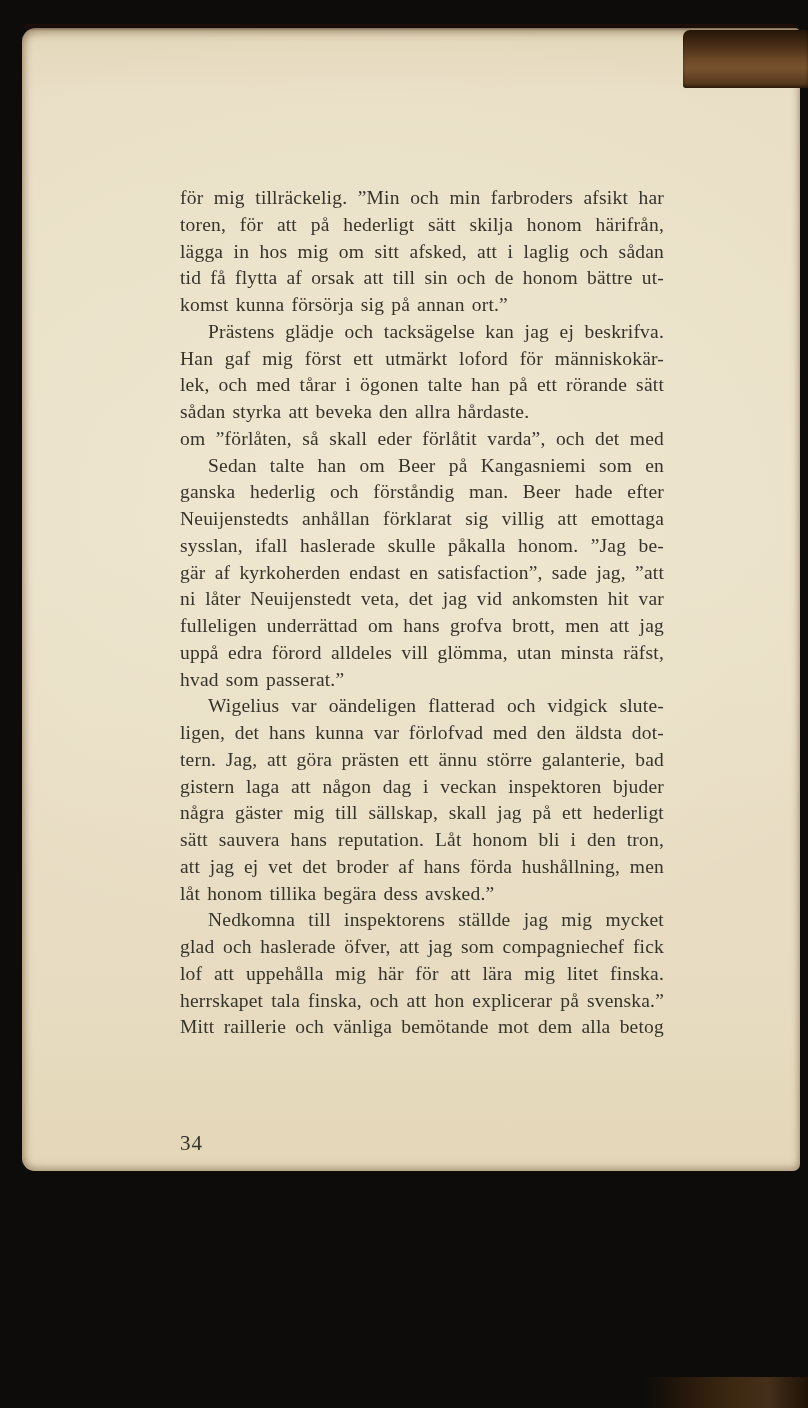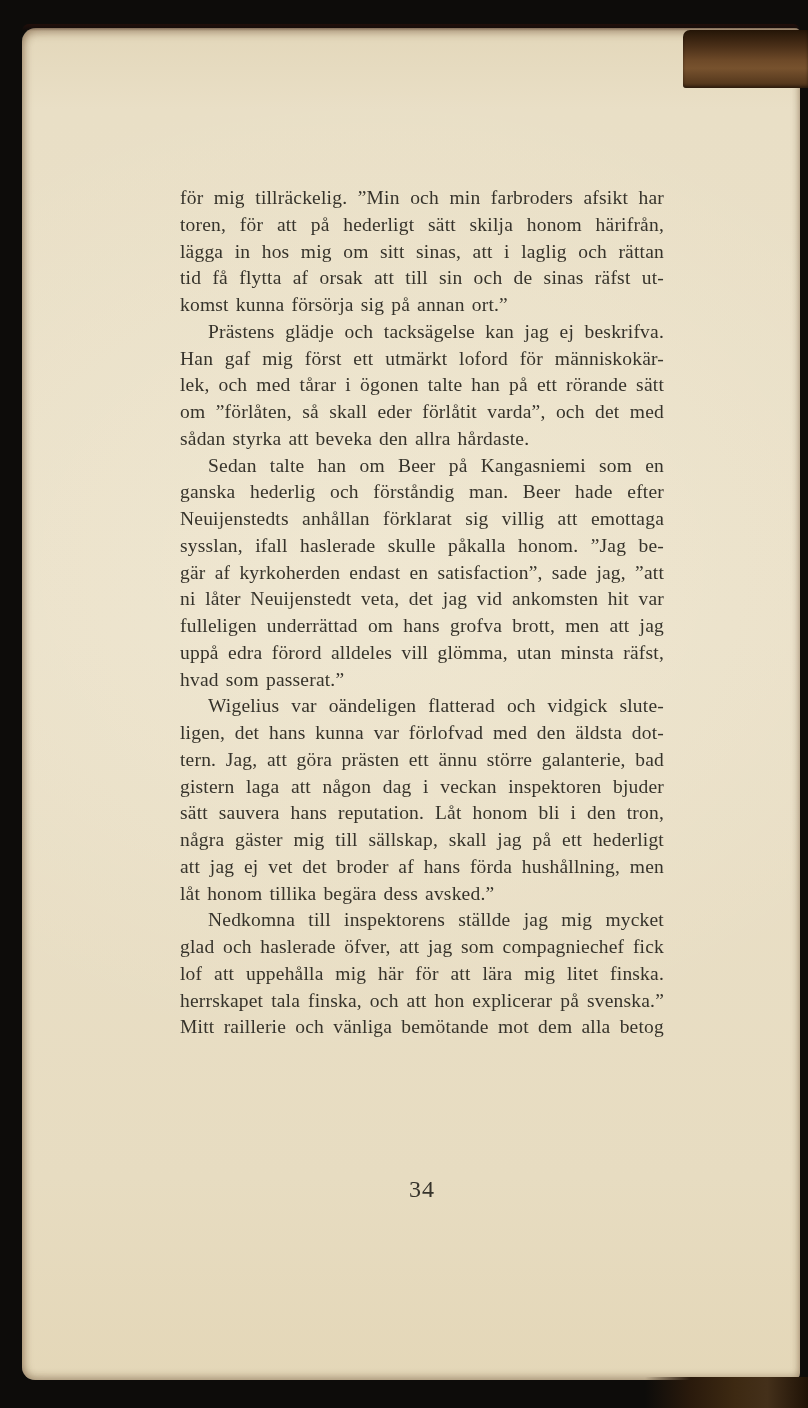--- a/index.html
+++ b/index.html
@@ -2,21 +2,21 @@
 <html><head>
 <meta charset="utf-8">
 <style>
   html,body{margin:0;padding:0;background:#050505;}
   .canvas{
     position:relative;width:808px;height:1408px;overflow:hidden;
     background:#0d0c0a;
     font-family:"Liberation Serif","DejaVu Serif",serif;
   }
   .paper{
-    position:absolute;left:22px;top:28px;width:778px;height:1352px;
+    position:absolute;left:22px;top:28px;width:778px;height:1143px;
     background:
       radial-gradient(ellipse 900px 700px at 45% 40%, rgba(255,252,238,.25), rgba(0,0,0,0) 70%),
       linear-gradient(180deg,#e3d7ba 0%, #e9dfc6 6%, #eae0c8 45%, #e7dcc1 85%, #e4d7b8 100%);
     border-radius:14px 5px 7px 13px;
     box-shadow: inset 0 5px 9px rgba(95,60,35,.38), inset 4px 0 8px rgba(120,95,60,.18), inset 0 -4px 7px rgba(90,65,40,.28);
     z-index:1;
   }
   .cover-top{
     position:absolute;left:683px;top:30px;width:125px;height:58px;z-index:3;
     background:linear-gradient(180deg,#241507 0%, #4a2f18 28%, #6d4928 52%, #77522e 66%, #4c3118 100%);
@@ -35,65 +35,65 @@
   .text-block{
     position:absolute;left:158px;top:157px;width:484px;
     color:#36332b;font-size:19.5px;line-height:26.75px;
     letter-spacing:.2px;
   }
   .para{margin:0;}
   .line{text-align:justify;text-align-last:justify;}
   .line.indent{text-indent:28px;}
   .line.last-left{text-align-last:left;word-spacing:2px;}
   .page-number{
-    position:absolute;left:158px;top:1148px;width:484px;
-    text-align:center;font-size:24px;color:#36332b;letter-spacing:1px;
+    position:absolute;left:158px;top:1103px;width:484px;
+    font-size:21px;color:#36332b;letter-spacing:1px;
   }
 </style>
 </head>
 <body>
 
 <div class="canvas">
   <div class="top-edge-shade"></div>
   <div class="cover-top"></div>
   <div class="cover-bottom"></div>
   <div class="paper">
     <div class="text-block" id="text-block">
         <div class="para">
           <div class="line">för mig tillräckelig. ”Min och min farbroders afsikt har</div>
           <div class="line">toren, för att på hederligt sätt skilja honom härifrån,</div>
-          <div class="line">lägga in hos mig om sitt sinas, att i laglig och rättan</div>
-          <div class="line">tid få flytta af orsak att till sin och de sinas räfst ut-</div>
+          <div class="line">lägga in hos mig om sitt afsked, att i laglig och sådan</div>
+          <div class="line">tid få flytta af orsak att till sin och de honom bättre ut-</div>
           <div class="line last-left">komst kunna försörja sig på annan ort.”</div>
         </div>
         <div class="para">
           <div class="line indent">Prästens glädje och tacksägelse kan jag ej beskrifva.</div>
           <div class="line">Han gaf mig först ett utmärkt loford för människokär-</div>
           <div class="line">lek, och med tårar i ögonen talte han på ett rörande sätt</div>
+          <div class="line last-left">sådan styrka att beveka den allra hårdaste.</div>
           <div class="line">om ”förlåten, så skall eder förlåtit varda”, och det med</div>
-          <div class="line last-left">sådan styrka att beveka den allra hårdaste.</div>
         </div>
         <div class="para">
           <div class="line indent">Sedan talte han om Beer på Kangasniemi som en</div>
           <div class="line">ganska hederlig och förståndig man.  Beer hade efter</div>
           <div class="line">Neuijenstedts anhållan förklarat sig villig att emottaga</div>
           <div class="line">sysslan, ifall haslerade skulle påkalla honom.  ”Jag be-</div>
           <div class="line">gär af kyrkoherden endast en satisfaction”, sade jag, ”att</div>
           <div class="line">ni låter Neuijenstedt veta, det jag vid ankomsten hit var</div>
           <div class="line">fulleligen underrättad om hans grofva brott, men att jag</div>
           <div class="line">uppå edra förord alldeles vill glömma, utan minsta räfst,</div>
           <div class="line last-left">hvad som passerat.”</div>
         </div>
         <div class="para">
           <div class="line indent">Wigelius var oändeligen flatterad och vidgick slute-</div>
           <div class="line">ligen, det hans kunna var förlofvad med den äldsta dot-</div>
           <div class="line">tern.  Jag, att göra prästen ett ännu större galanterie, bad</div>
           <div class="line">gistern laga att någon dag i veckan inspektoren bjuder</div>
+          <div class="line">några gäster mig till sällskap, skall jag på ett hederligt</div>
           <div class="line">sätt sauvera hans reputation.  Låt honom bli i den tron,</div>
-          <div class="line">några gäster mig till sällskap, skall jag på ett hederligt</div>
           <div class="line">att jag ej vet det broder af hans förda hushållning, men</div>
           <div class="line last-left">låt honom tillika begära dess avsked.”</div>
         </div>
         <div class="para">
           <div class="line indent">Nedkomna till inspektorens ställde jag mig mycket</div>
           <div class="line">glad och haslerade öfver, att jag som compagniechef fick</div>
           <div class="line">lof att uppehålla mig här för att lära mig litet finska.</div>
           <div class="line">herrskapet tala finska, och att hon explicerar på svenska.”</div>
           <div class="line">Mitt raillerie och vänliga bemötande mot dem alla betog</div>
         </div>

